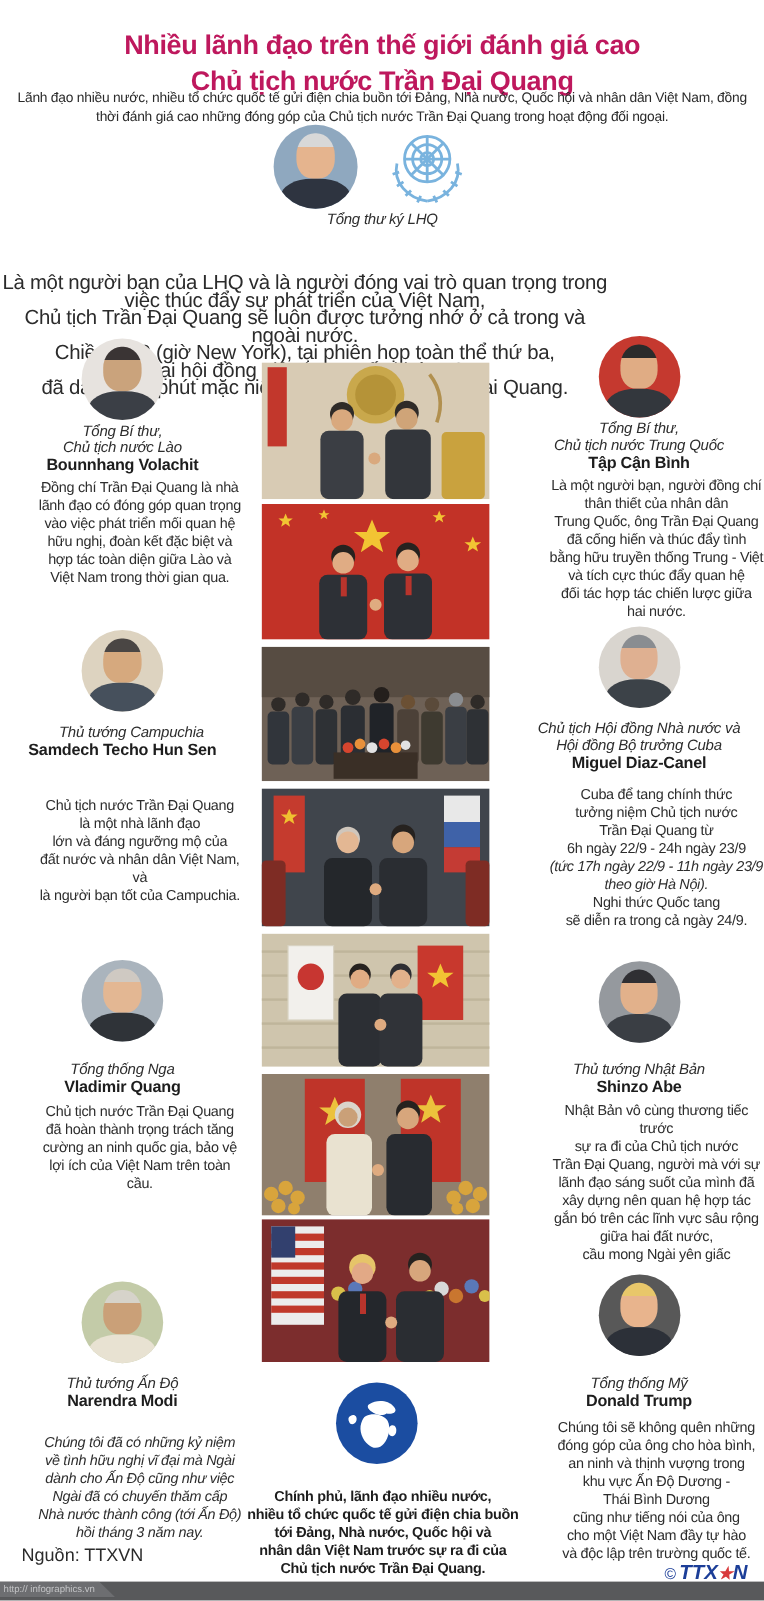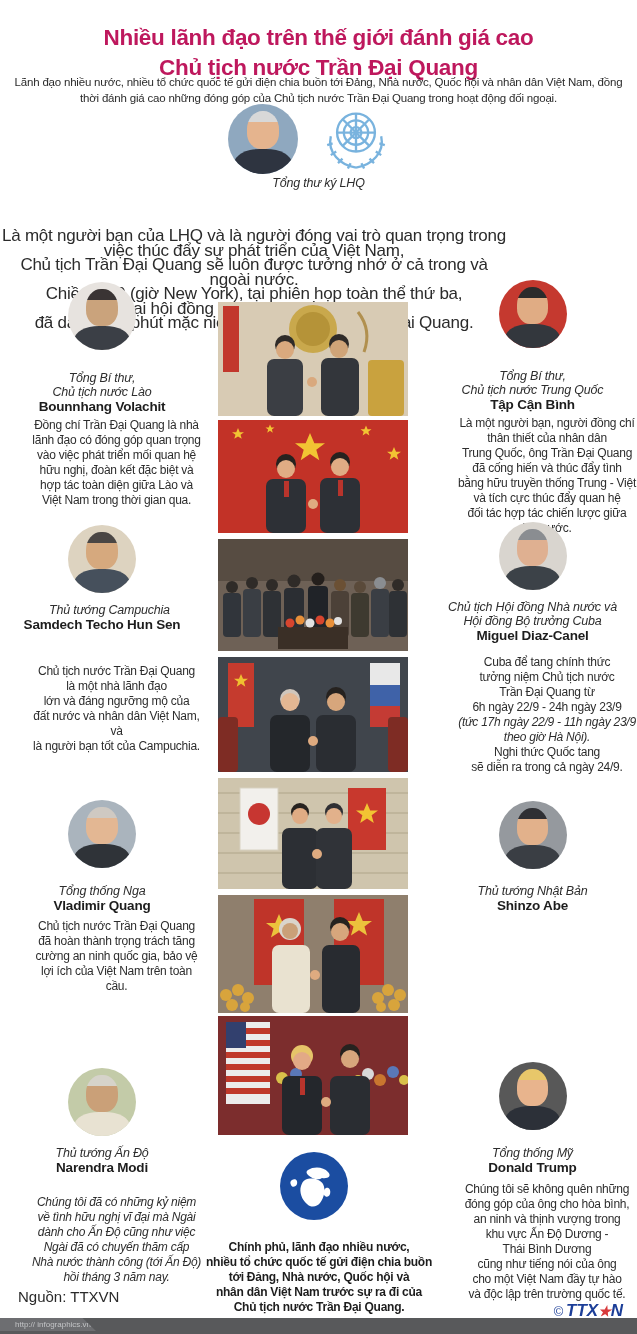--- a/index.html
+++ b/index.html
@@ -24,21 +24,21 @@
   .av-china{--bg:#c5392f;--hair:#2b2b2b;--skin:#e0ac84;--suit:#33373d;}
   .av-cambodia{--bg:#ddd3c0;--hair:#4a4644;--skin:#d6a97e;--suit:#46505c;}
   .av-cuba{--bg:#d9d5cf;--hair:#8a8d91;--skin:#dfb091;--suit:#3c4248;}
   .av-russia{--bg:#aab4bd;--hair:#cfc9c2;--skin:#e3b793;--suit:#2f3338;}
   .av-japan{--bg:#95999e;--hair:#2f2f33;--skin:#e2b18b;--suit:#3a3e44;}
   .av-india{--bg:#c3cba8;--hair:#d6d3ca;--skin:#caa078;--suit:#e8e2d2;}
   .av-usa{--bg:#585858;--hair:#e8c76a;--skin:#e8b48d;--suit:#2c3038;}
   
   .leader{position:absolute;text-align:center;}
   .role{font-style:italic;font-size:12.5px;line-height:14px;white-space:pre-line;
-        margin-top:21px;color:#2d2d2d;letter-spacing:-0.2px;}
+        margin-top:2px;color:#2d2d2d;letter-spacing:-0.2px;}
   .lname{font-weight:bold;font-size:13.5px;line-height:15px;color:#1d1d1d;letter-spacing:-0.2px;}
   .quote{font-size:12px;line-height:15px;white-space:pre-line;margin-top:4px;
          color:#2d2d2d;letter-spacing:-0.25px;padding-left:29px;}
   .quote .it{font-style:italic;}
   .b-cambodia .role{margin-top:10px;padding-left:15px;} .b-cambodia .quote{margin-top:32px;}
   .b-cuba .role{margin-top:10px;} .b-cuba .quote{margin-top:12px;}
   .b-russia .role{margin-top:16px;} .b-russia .quote{margin-top:6px;}
   .b-japan .role{margin-top:15px;} .b-japan .quote{margin-top:5px;}
   .b-india .role{margin-top:10px;} .b-india .quote{margin-top:20px;font-style:italic;}
   .b-usa .role{margin-top:16px;} .b-usa .quote{margin-top:7px;}
@@ -52,21 +52,21 @@
   .photo svg{display:block;width:100%;height:100%;}
   
   .globe{top:1150px;left:278px;width:72px;height:72px;}
   .conclusion{top:1228px;left:198px;width:242px;text-align:center;font-weight:bold;
               font-size:12px;line-height:15px;white-space:pre-line;letter-spacing:-0.25px;color:#1d1d1d;}
   
   .source{top:1288px;left:18px;font-size:15px;color:#2a2a2a;}
   .footer-bar{left:0;bottom:0;width:637px;height:16px;background:#58595b;}
   .url-tab{left:0;bottom:3px;width:96px;height:13px;background:#6d6e71;
            clip-path:polygon(0 0,86% 0,100% 100%,0 100%);
-           font-size:8px;line-height:13px;color:#c3c4c6;padding-left:15px;box-sizing:border-box;}
+           font-size:8px;line-height:13px;color:#c3c4c6;padding-left:3px;box-sizing:border-box;}
   .ttxvn{top:1302px;right:14px;text-align:right;font-weight:bold;font-style:italic;
          font-size:17px;color:#1c3e98;line-height:17px;}
   .ttxvn .c{font-size:13px;font-weight:normal;margin-right:3px;}
   .ttxvn .star{color:#d83a3c;font-size:14px;}
   .ttxvn .sub{font-size:5px;color:#d83a3c;font-style:italic;letter-spacing:0.4px;line-height:6px;}
 </style>
 </head>
 <body>
 
 <div class="page">
@@ -181,20 +181,28 @@
 <span class="it">(tức 17h ngày 22/9 - 11h ngày 23/9
 theo giờ Hà Nội).</span>
 <span>Nghi thức Quốc tang
 sẽ diễn ra trong cả ngày 24/9.</span></div>
   </div>
 
   <div class="leader b-japan" style="top:801px;left:428px;width:209px;">
     <div class="avatar av-japan"></div>
     <div class="role">Thủ tướng Nhật Bản</div>
     <div class="lname">Shinzo Abe</div>
+    <div class="quote">Nhật Bản vô cùng thương tiếc trước
+sự ra đi của Chủ tịch nước
+Trần Đại Quang, người mà với sự
+lãnh đạo sáng suốt của mình đã
+xây dựng nên quan hệ hợp tác
+gắn bó trên các lĩnh vực sâu rộng
+giữa hai đất nước,
+cầu mong Ngài yên giấc</div>
   </div>
 
   <div class="leader b-usa" style="top:1062px;left:428px;width:209px;">
     <div class="avatar av-usa"></div>
     <div class="role">Tổng thống Mỹ</div>
     <div class="lname">Donald Trump</div>
     <div class="quote">Chúng tôi sẽ không quên những
 đóng góp của ông cho hòa bình,
 an ninh và thịnh vượng trong
 khu vực Ấn Độ Dương -

